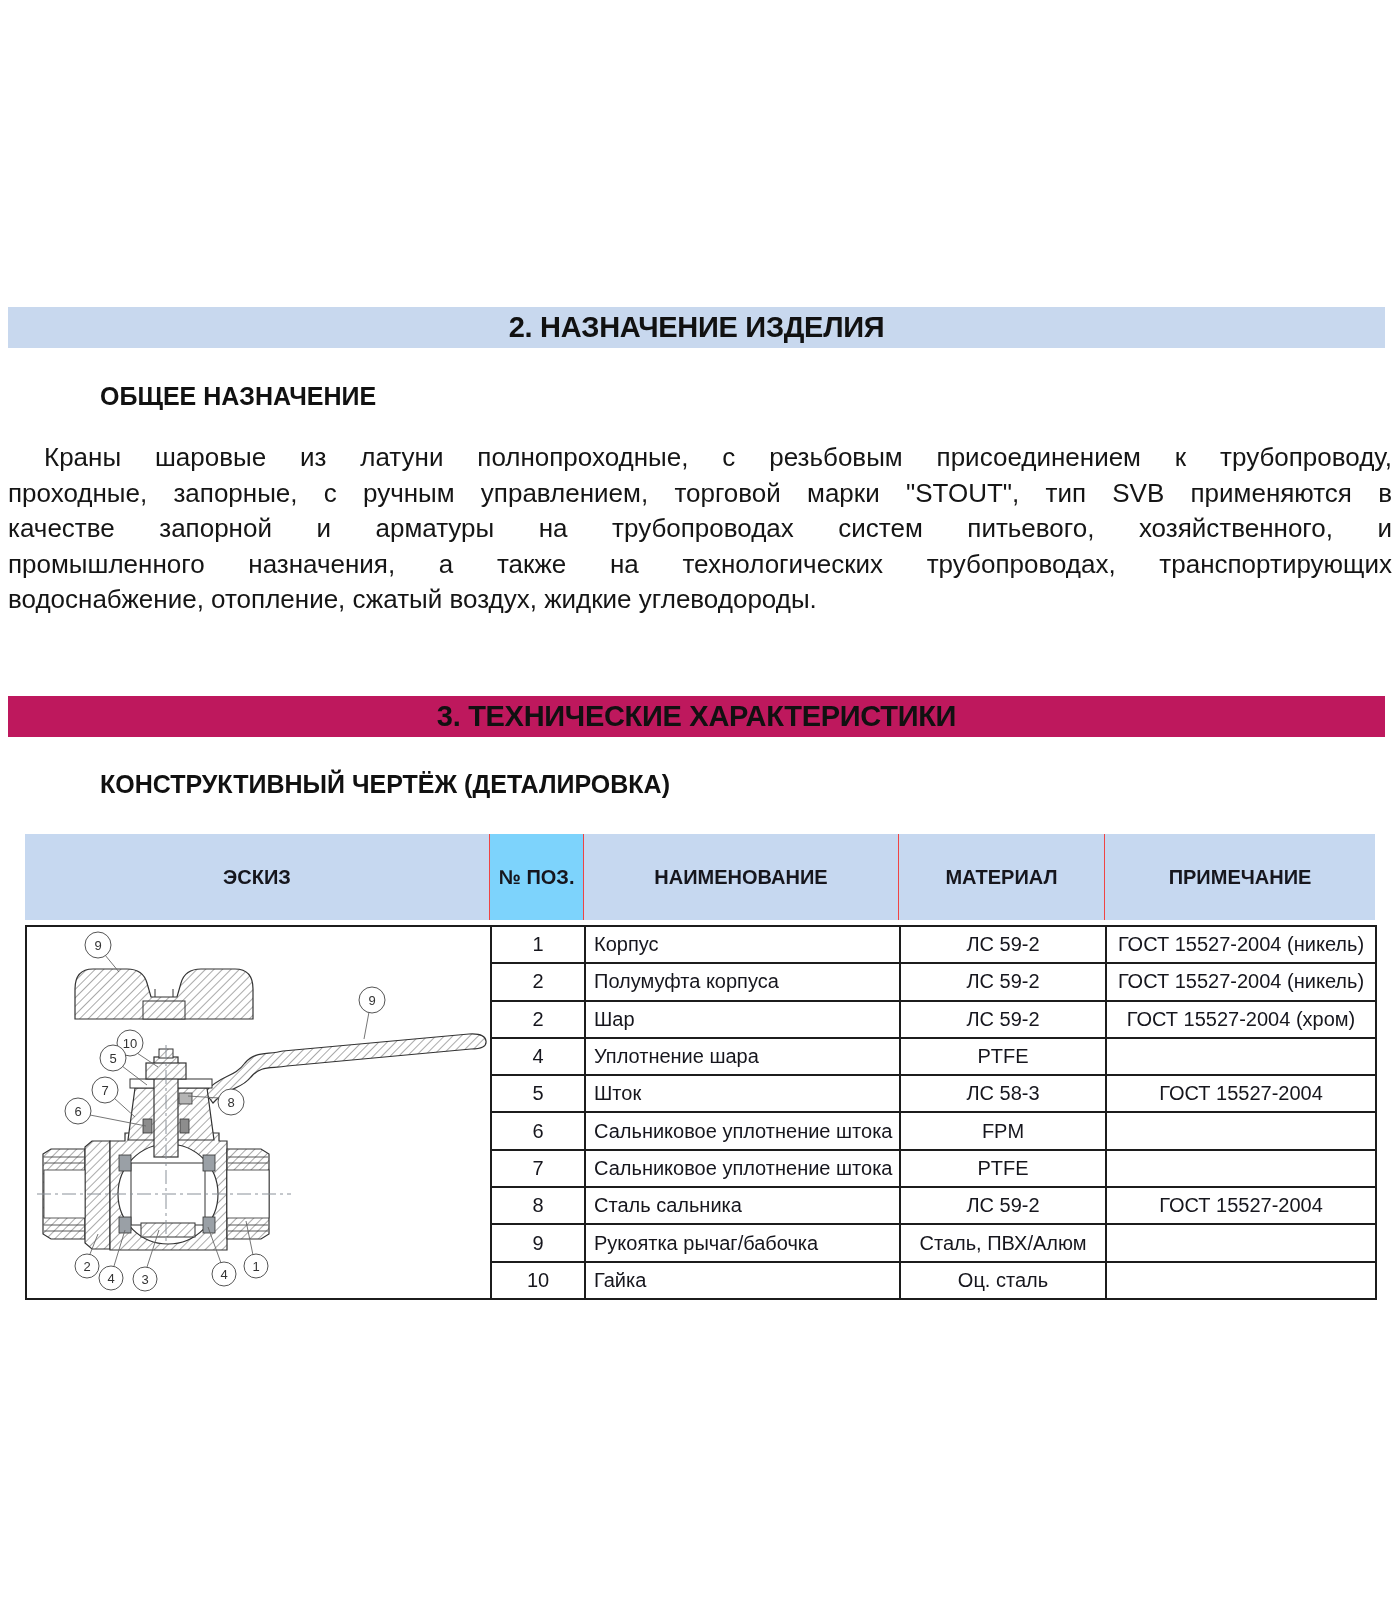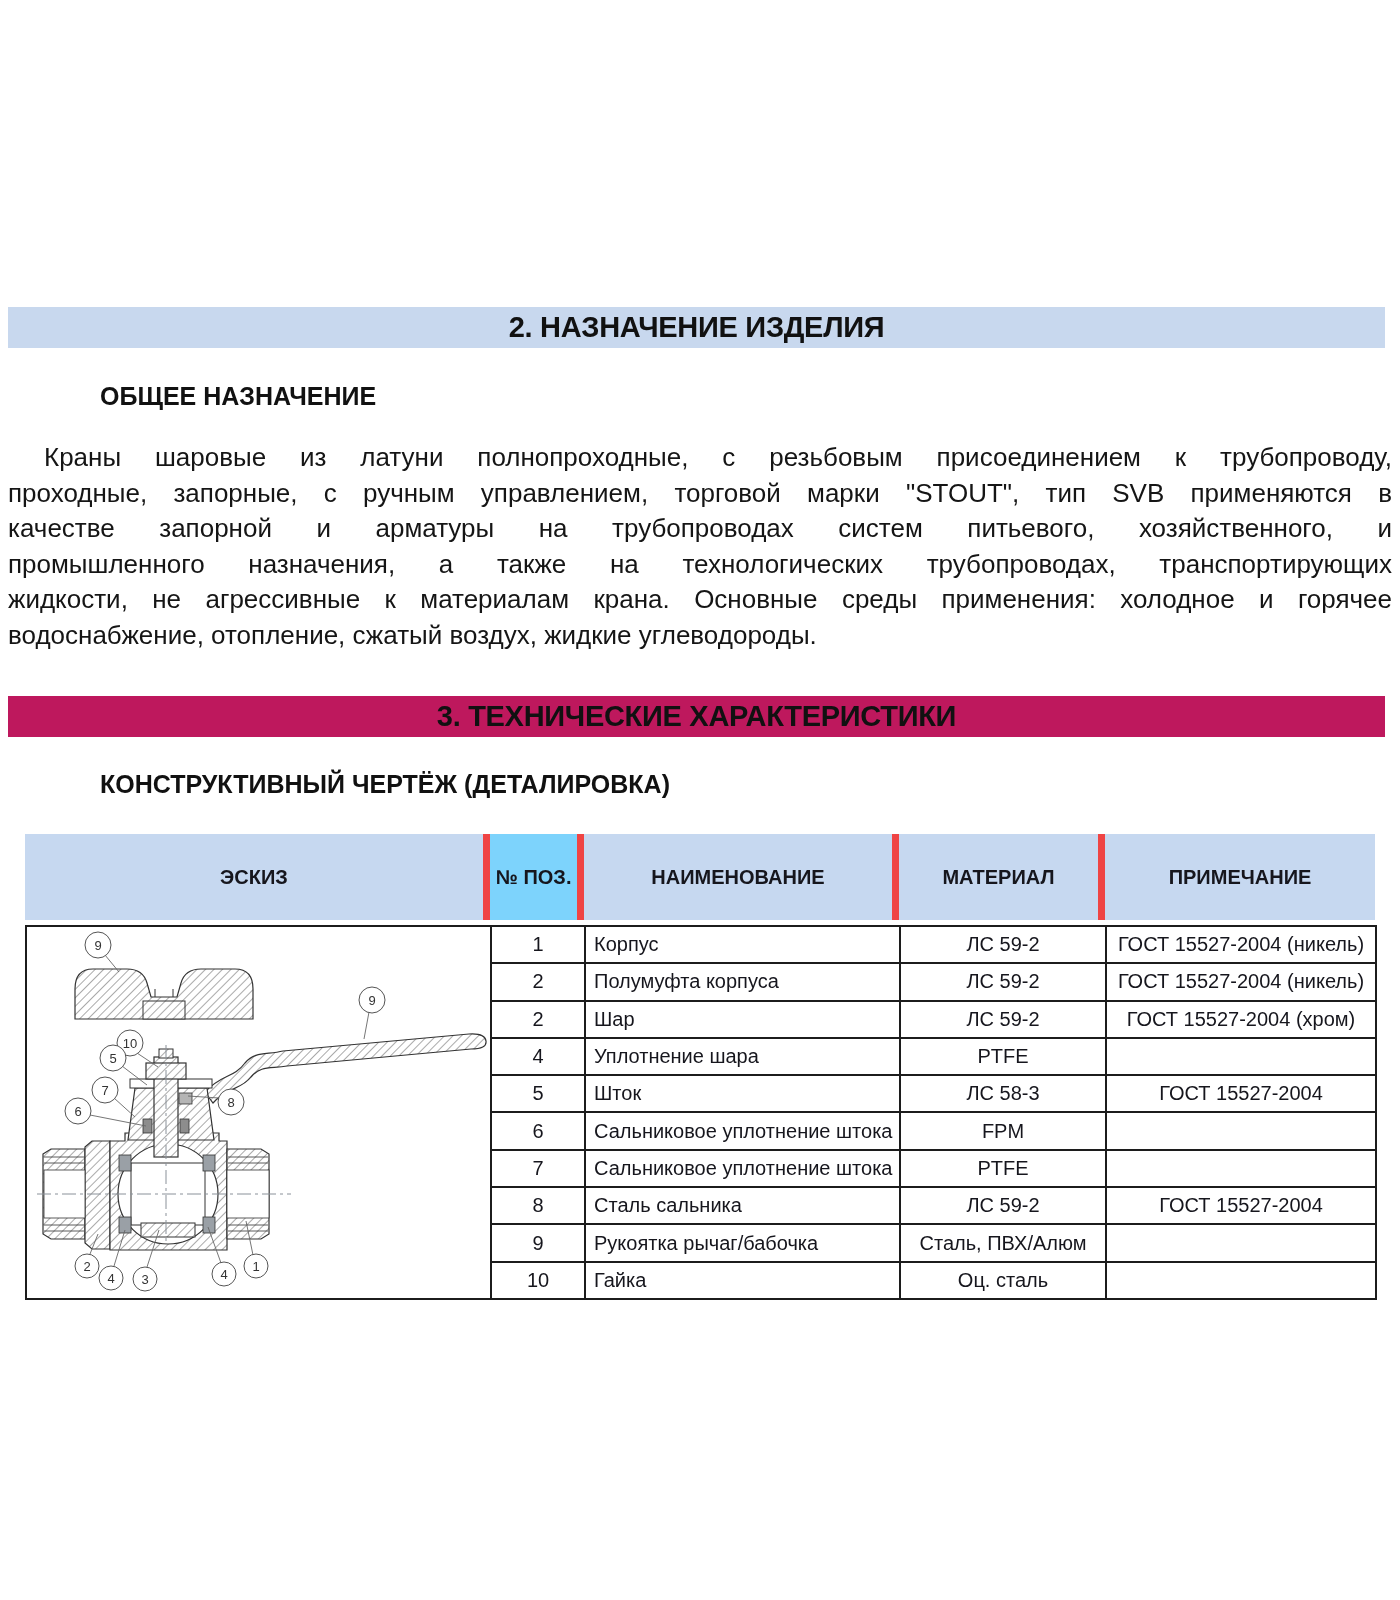--- a/index.html
+++ b/index.html
@@ -42,21 +42,21 @@
 
   .table-header{
     position:absolute;top:834px;left:25px;width:1350px;height:86px;
     display:flex;
   }
   .thead-cell{
     background:#c6d8f0;
     display:flex;align-items:center;justify-content:center;
     font-size:20px;font-weight:bold;color:#16161d;
     box-sizing:border-box;
-    border-right:7px solid #ef4444;
+    border-right:1px solid #ef4444;
   }
   .thead-cell:last-child{border-right:none;}
   .w-sketch{width:465px;} .w-pos{width:94px;} .w-name{width:315px;}
   .w-material{width:206px;} .w-note{width:270px;}
 
   table.parts{
     position:absolute;top:925px;left:25px;
     width:1350px;
     border-collapse:collapse;table-layout:fixed;
   }
@@ -86,21 +86,20 @@
     <span class="bar-title">2. НАЗНАЧЕНИЕ ИЗДЕЛИЯ</span>
   </div>
 
   <div class="subheading subheading-purpose">ОБЩЕЕ НАЗНАЧЕНИЕ</div>
 
   <div class="paragraph">
     <div class="para-line">Краны шаровые из латуни полнопроходные, с резьбовым присоединением к трубопроводу,</div>
     <div class="para-line">проходные, запорные, с ручным управлением, торговой марки "STOUT", тип SVB применяются в</div>
     <div class="para-line">качестве запорной и арматуры на трубопроводах систем питьевого, хозяйственного, и</div>
     <div class="para-line">промышленного назначения, а также на технологических трубопроводах, транспортирующих</div>
-    <div class="para-line">жидкости, не агрессивные к материалам крана. Основные среды применения: холодное и горячее</div>
     <div class="para-line">водоснабжение, отопление, сжатый воздух, жидкие углеводороды.</div>
   </div>
 
   <div class="section-bar bar-specs" style="background: #be185d;">
     <span class="bar-title">3. ТЕХНИЧЕСКИЕ ХАРАКТЕРИСТИКИ</span>
   </div>
 
   <div class="subheading subheading-specs">КОНСТРУКТИВНЫЙ ЧЕРТЁЖ (ДЕТАЛИРОВКА)</div>
 
   <div class="table-header">

